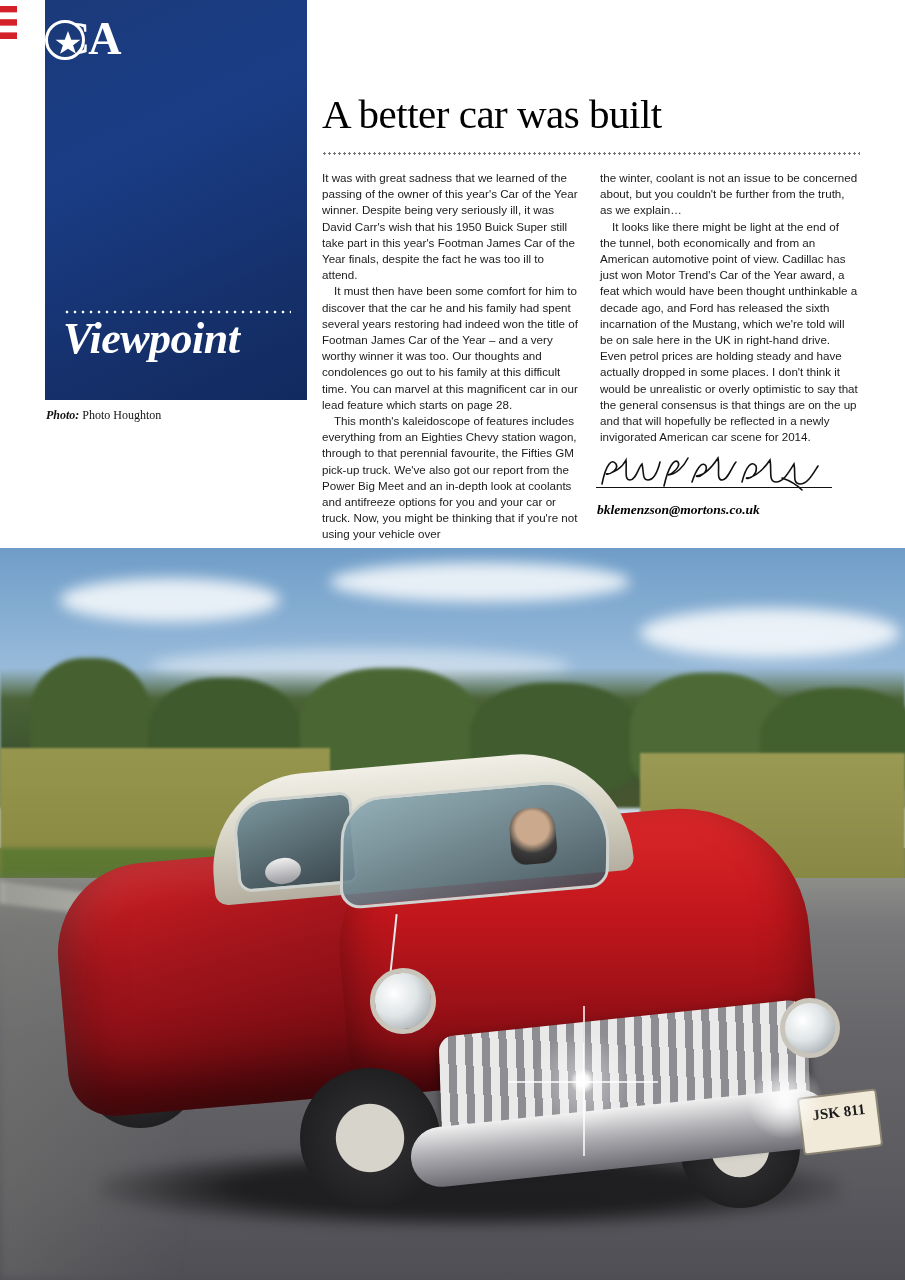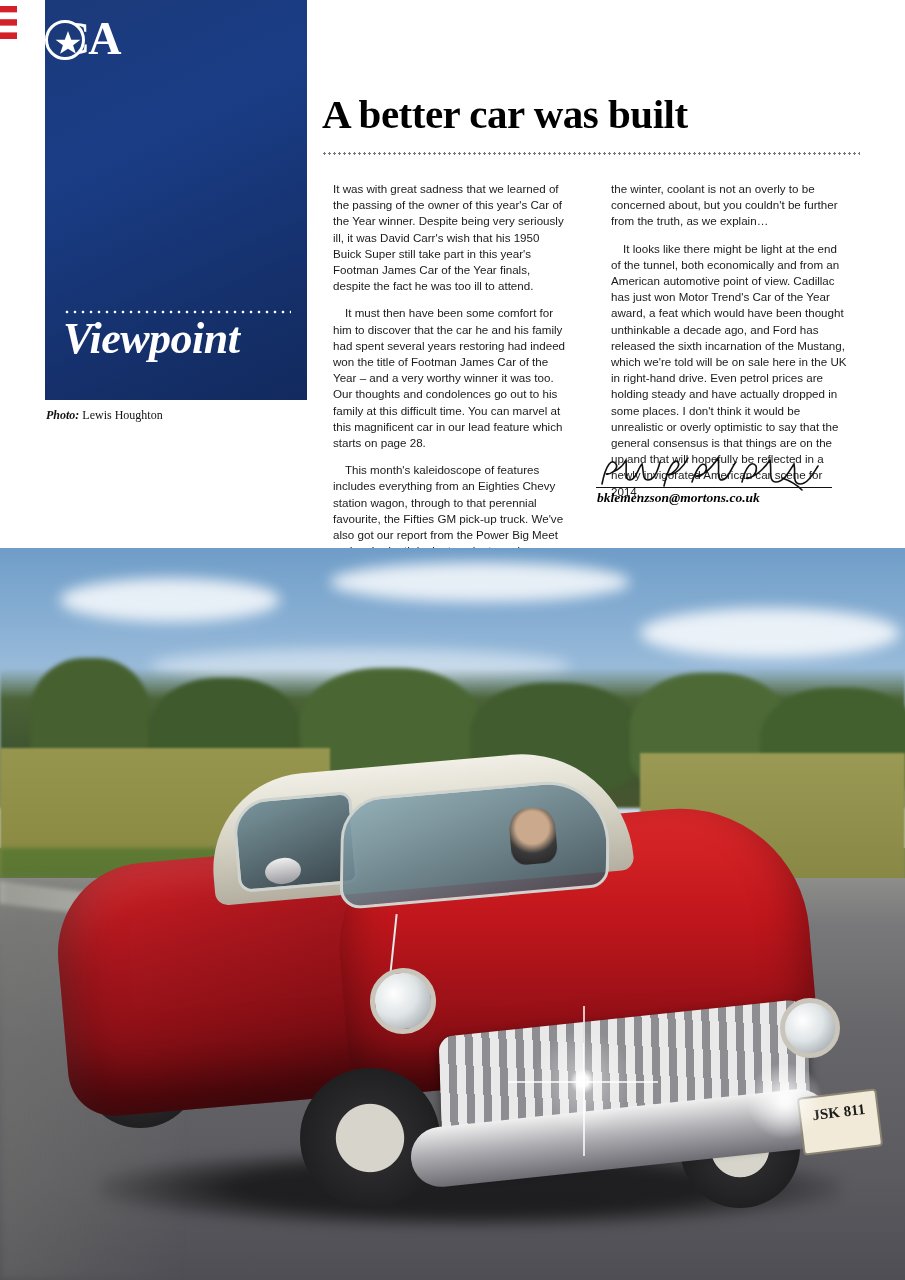--- a/index.html
+++ b/index.html
@@ -89,21 +89,21 @@
     color: #111;
   }
   .photo-credit b { font-weight: bold; font-style: italic; }
 
   
   .headline {
     position: absolute;
     left: 322px; top: 92px;
     width: 540px;
     font-family: "Liberation Serif", serif;
-    font-weight: bold;
+    font-weight: normal;
     font-size: 41px;
     line-height: 44px;
     letter-spacing: -0.5px;
     color: #000;
   }
   .headline-rule {
     position: absolute;
     left: 322px; top: 152px;
     width: 538px; height: 3px;
     background-image: radial-gradient(circle, #777 1px, transparent 1.2px);
@@ -114,39 +114,39 @@
   
   .col {
     position: absolute;
     top: 170px;
     width: 258px;
     font-size: 11.6px;
     line-height: 16.2px;
     color: #1a1a1a;
     text-align: left;
   }
-  .col p { margin: 11px; }
+  .col p { margin: 0; }
   .col p + p { text-indent: 12px; }
   .col-left { left: 322px; }
   .col-right { left: 600px; }
 
   .signature {
     position: absolute;
     left: 596px; top: 450px;
     width: 250px; height: 42px;
   }
   .sig-underline {
     position: absolute;
     left: 596px; top: 487px;
     width: 236px; height: 1px;
     background: #111;
   }
   .email {
     position: absolute;
-    left: 597px; top: 490px;
+    left: 597px; top: 502px;
     font-family: "Liberation Serif", serif;
     font-style: italic;
     font-weight: bold;
     font-size: 13.5px;
     color: #000;
   }
 
   
   .photo {
     position: absolute;
@@ -338,34 +338,34 @@
   <rect x="0" y="33" width="62" height="7" fill="#ffffff"></rect>
 </svg>
 <div class="star-badge" style="left:45px; top:20px;">
   <svg width="26" height="26" viewBox="0 0 24 24">
     <polygon points="12,1 15,9 23.5,9 16.7,14 19.3,22 12,17.2 4.7,22 7.3,14 0.5,9 9,9" fill="#ffffff"></polygon>
   </svg>
 </div>
 
 <div class="photo-credit">
   <b>Photo:</b>
-  <span>Lewis Houghton</span>
+  <span>Photo Houghton</span>
 </div>
 
 <div class="headline">A better car was built</div>
 <div class="headline-rule"></div>
 
 <div class="col col-left">
   <p>It was with great sadness that we learned of the passing of the owner of this year's Car of the Year winner. Despite being very seriously ill, it was David Carr's wish that his 1950 Buick Super still take part in this year's Footman James Car of the Year finals, despite the fact he was too ill to attend.</p>
   <p>It must then have been some comfort for him to discover that the car he and his family had spent several years restoring had indeed won the title of Footman James Car of the Year – and a very worthy winner it was too. Our thoughts and condolences go out to his family at this difficult time. You can marvel at this magnificent car in our lead feature which starts on page 28.</p>
   <p>This month's kaleidoscope of features includes everything from an Eighties Chevy station wagon, through to that perennial favourite, the Fifties GM pick-up truck. We've also got our report from the Power Big Meet and an in-depth look at coolants and antifreeze options for you and your car or truck. Now, you might be thinking that if you're not using your vehicle over</p>
 </div>
 
 <div class="col col-right">
-  <p>the winter, coolant is not an overly to be concerned about, but you couldn't be further from the truth, as we explain…</p>
+  <p>the winter, coolant is not an issue to be concerned about, but you couldn't be further from the truth, as we explain…</p>
   <p>It looks like there might be light at the end of the tunnel, both economically and from an American automotive point of view. Cadillac has just won Motor Trend's Car of the Year award, a feat which would have been thought unthinkable a decade ago, and Ford has released the sixth incarnation of the Mustang, which we're told will be on sale here in the UK in right-hand drive. Even petrol prices are holding steady and have actually dropped in some places. I don't think it would be unrealistic or overly optimistic to say that the general consensus is that things are on the up and that will hopefully be reflected in a newly invigorated American car scene for 2014.</p>
 </div>
 
 <svg class="signature" viewBox="0 0 250 42">
   <g fill="none" stroke="#111" stroke-width="1.6" stroke-linecap="round">
     <path d="M6 34 C10 14, 16 8, 20 14 C23 19, 14 25, 10 24 C18 23, 26 18, 30 10 C31 20, 28 30, 34 30 C40 30, 42 18, 46 14 C48 22, 46 30, 52 30 C58 30, 62 20, 64 12"></path>
     <path d="M68 36 C72 18, 78 8, 82 12 C85 17, 76 24, 72 25 C80 25, 88 16, 92 8"></path>
     <path d="M96 32 C100 20, 106 10, 110 16 C112 22, 104 28, 100 26 C110 26, 118 14, 122 8 C124 18, 120 30, 126 30 C132 30, 136 16, 140 12"></path>
     <path d="M146 32 C150 16, 156 10, 160 16 C162 24, 154 30, 150 28 C160 28, 170 16, 174 10 C176 20, 172 32, 180 32 C188 32, 194 20, 198 14 C200 24, 196 34, 204 34 C212 34, 218 22, 222 16"></path>
     <path d="M186 28 C192 30, 200 34, 206 40"></path>

